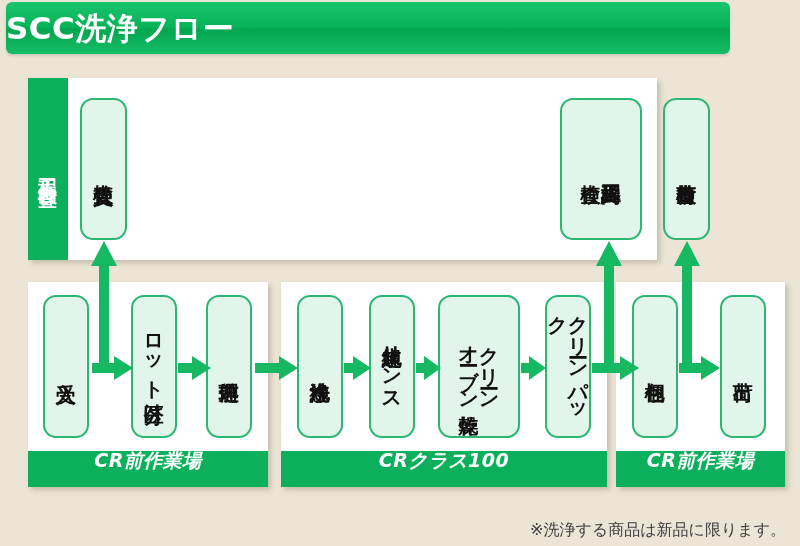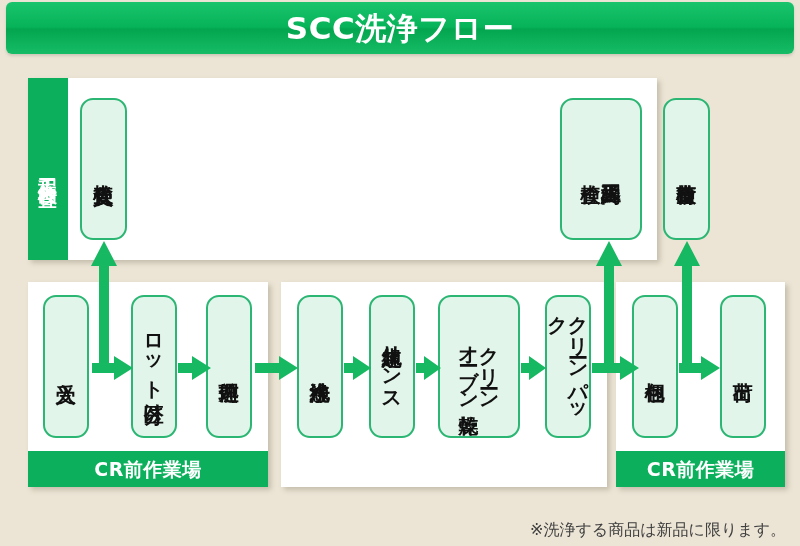--- a/index.html
+++ b/index.html
@@ -13,28 +13,27 @@
     font-family: "DejaVu Sans", "Liberation Sans", sans-serif;
     overflow: hidden;
     position: relative;
   }
 
   
   .title-banner {
     position: absolute;
     left: 6px;
     top: 2px;
-    width: 788px;
+    width: 724px;
     height: 52px;
     border-radius: 6px;
     background: linear-gradient(180deg, #19c46c 0%, #07b359 48%, #03a64f 52%, #16bc66 100%);
     box-shadow: 0 2px 3px rgba(0,0,0,0.13);
     display: flex;
     align-items: center;
-    justify-content: center;
   }
   .title-text {
     color: #ffffff;
     font-size: 31px;
     font-weight: bold;
     letter-spacing: 0.5px;
     line-height: 1;
   }
 
   
@@ -109,22 +108,22 @@
   #panel-post  { left: 616px; top: 282px; width: 169px; height: 205px; }
 
   .panel-footer {
     position: absolute;
     left: 0;
     bottom: 0;
     width: 100%;
     height: 36px;
     background: #0cb05c;
     display: flex;
-    align-items: center;
     justify-content: center;
+    font-style: italic;
   }
   .panel-footer-text {
     color: #ffffff;
     font-size: 19px;
     font-weight: bold;
     letter-spacing: 0.5px;
     line-height: 1;
   }
 
   
@@ -206,20 +205,23 @@
 
   <div class="vbox" style="left:157px; top:13px; width:82px; height:143px;">
     <div class="vcol">クリーン</div>
     <div class="vcol">オーブン乾燥</div>
   </div>
 
   <div class="vbox" style="left:264px; top:13px; width:46px; height:143px;">
     <div class="vcol">クリーンパック</div>
   </div>
 
+  <div class="panel-footer">
+    <span class="panel-footer-text">CRクラス100</span>
+  </div>
 </div>
 
 <div class="panel" id="panel-post">
   <div class="vbox" style="left:16px; top:13px; width:46px; height:143px;">
     <div class="vcol spread">梱包</div>
   </div>
 
   <div class="vbox" style="left:104px; top:13px; width:46px; height:143px;">
     <div class="vcol spread">出荷</div>
   </div>

